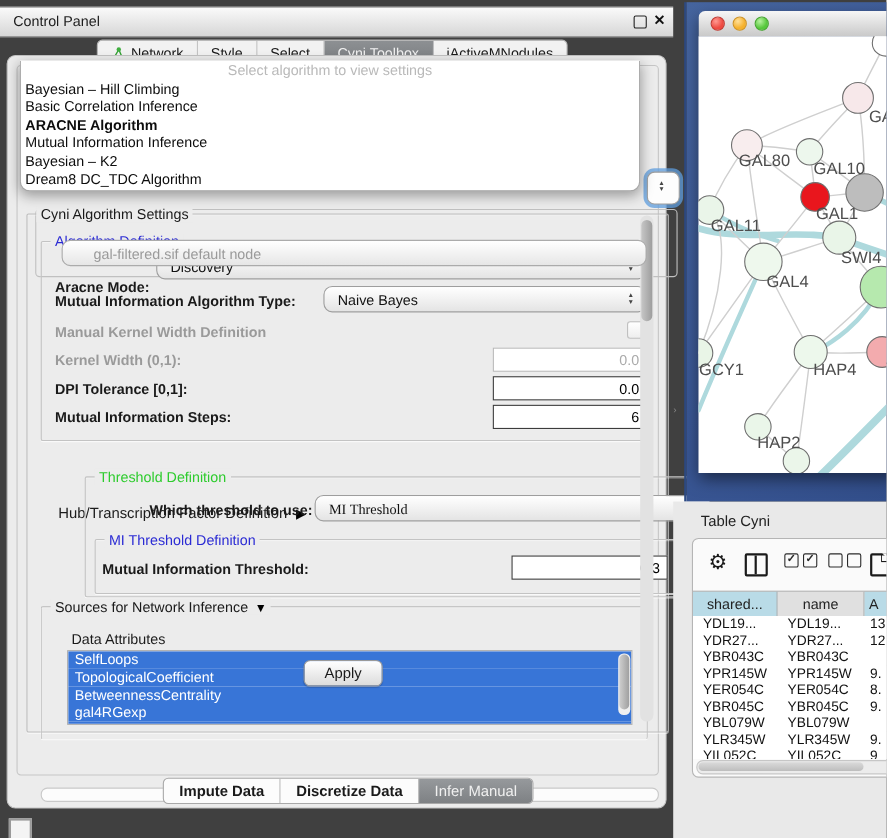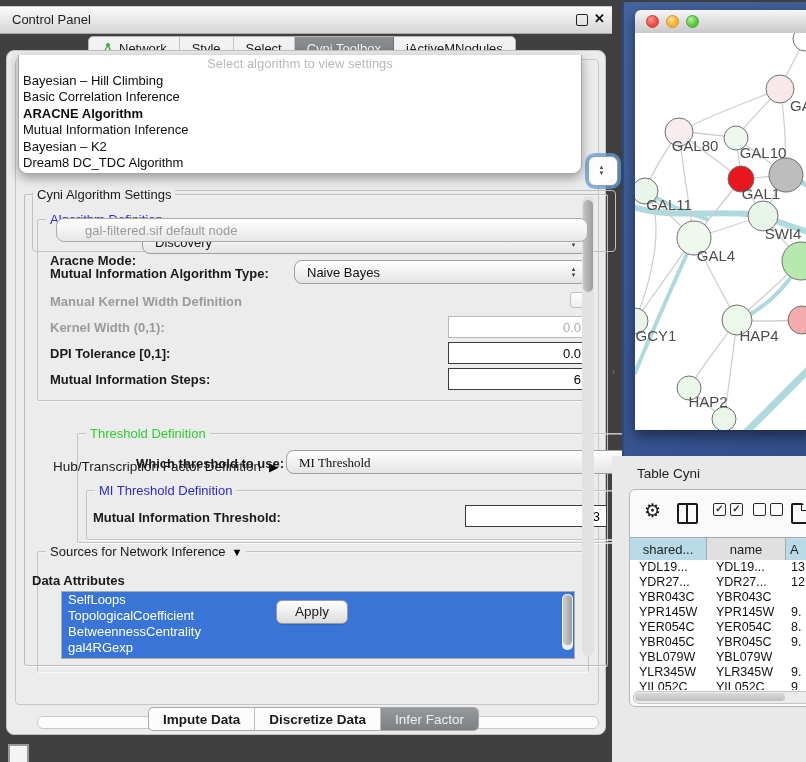--- a/index.html
+++ b/index.html
@@ -62,21 +62,21 @@
   .tfield{position:absolute;height:22px;background:#ffffff;box-sizing:border-box;
     font-size:13px;text-align:right;padding:3px 6px 0 0;}
   .tfield.light{border:1px solid #b9b9b9;color:#ababab;}
   .tfield.dark{border:1.5px solid #3c3c3c;color:#000;}
   .checkbox{position:absolute;width:14px;height:14px;border:1px solid #c0c0c0;border-radius:3px;background:linear-gradient(#ffffff,#eeeeee);}
 
   #hub-row{position:absolute;left:28px;top:264px;font-size:13.5px;color:#1c1c1c;}
   #hub-row .tri{font-size:12px;margin-left:8px;color:#000;}
   .caret{font-size:11px;color:#000;margin-left:6px;}
 
-  #attr-label{position:absolute;left:7px;top:378px;font-weight:bold;font-size:13px;}
+  #attr-label{position:absolute;left:40px;top:378px;font-weight:normal;font-size:13px;}
   #attr-list{position:absolute;left:36px;top:396px;width:512px;height:66px;background:#ffffff;border:1px solid #ababab;overflow:hidden;}
   .attr-item{height:16px;line-height:16px;padding-left:6px;background:#3875d7;color:#ffffff;font-size:13px;cursor:pointer;}
   #attr-sliver{height:8px;background:#3875d7;}
   #attr-vscroll{position:absolute;right:1px;top:2px;width:11px;height:56px;background:#f0f0f0;border-radius:5px;}
   #attr-vscroll .thumb{position:absolute;left:1px;top:1px;width:9px;height:50px;background:linear-gradient(90deg,#cfcfcf,#9f9f9f);border-radius:5px;}
 
   #settings-vscroll{position:absolute;right:2px;top:4px;width:12px;height:460px;background:#e2e2e2;border-radius:6px;}
   #settings-vscroll .thumb{position:absolute;left:1px;top:4px;width:10px;height:92px;background:linear-gradient(90deg,#c6c6c6,#9d9d9d);border-radius:6px;cursor:pointer;}
   #settings-hscroll{position:absolute;left:12px;top:521px;width:560px;height:11px;background:#fcfcfc;border:1px solid #c9c9c9;border-radius:6px;cursor:pointer;}
 
@@ -263,21 +263,21 @@
         <div id="settings-vscroll" style="left:566px;top:136px;">
             <div class="thumb"></div>
           </div>
 
         <div id="apply-btn">Apply</div>
       </div>
 
       <div id="bottom-tabs">
           <div class="btab">Impute Data</div>
           <div class="btab">Discretize Data</div>
-          <div class="btab selected">Infer Factor</div>
+          <div class="btab selected">Infer Manual</div>
         </div>
     </div>
 
     <div id="algo-popup">
       <div id="algo-placeholder">Select algorithm to view settings</div>
       <div id="algo-items">
           <div class="algo-item">Bayesian – Hill Climbing</div>
           <div class="algo-item">Basic Correlation Inference</div>
           <div class="algo-item bold">ARACNE Algorithm</div>
           <div class="algo-item">Mutual Information Inference</div>

